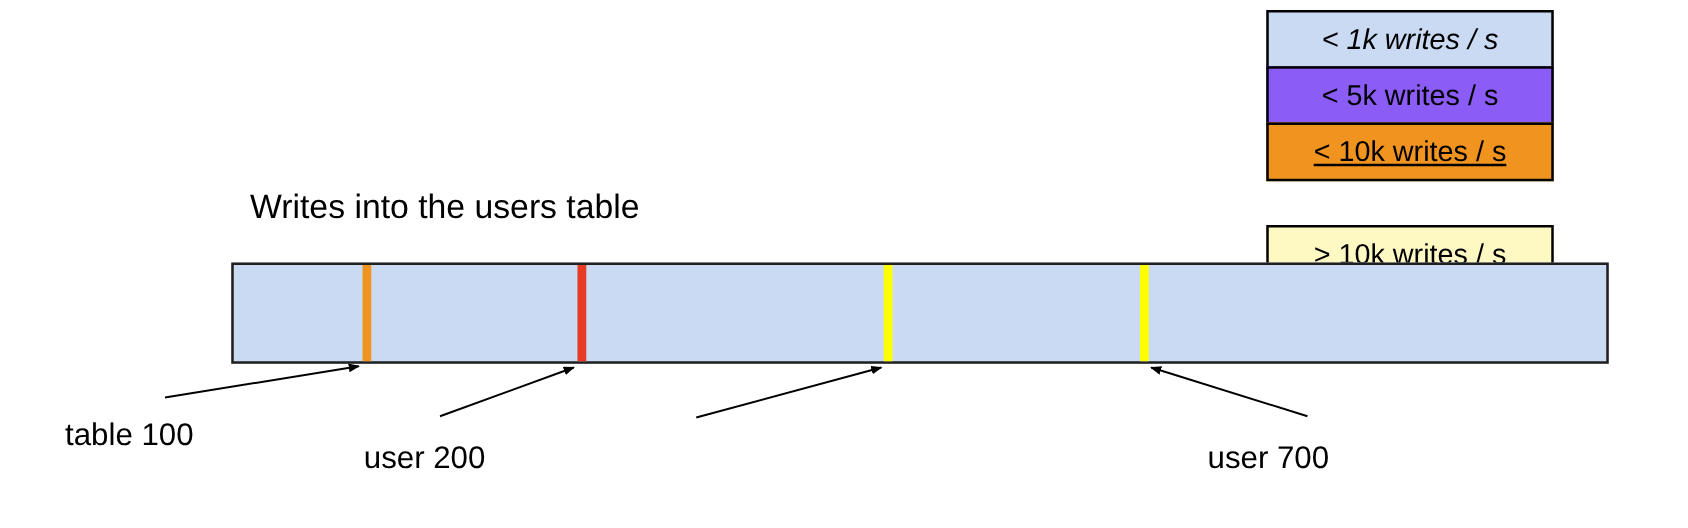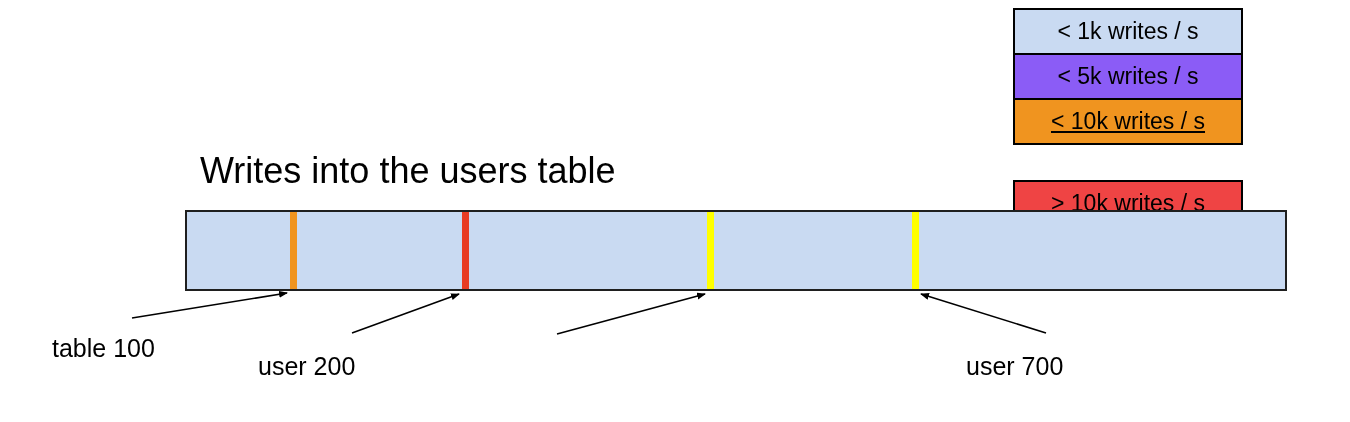--- a/index.html
+++ b/index.html
@@ -13,21 +13,21 @@
     width: 1350px;
     height: 422px;
     background: #ffffff;
     overflow: hidden;
     color: #000000;
   }
   .title {
     position: absolute;
     left: 200px;
     top: 151px;
-    font-size: 36px;
+    font-size: 27px;
     line-height: 1.1;
     color: #000000;
     white-space: nowrap;
   }
   .legend {
     position: absolute;
     left: 1013px;
     top: 8px;
     width: 230px;
   }
@@ -79,30 +79,30 @@
   }
 </style>
 </head>
 <body>
 
 <div class="canvas">
 
   <div class="title">Writes into the users table</div>
 
   <div class="legend">
-    <div class="legend-row" style="background-color: rgb(201, 218, 242);">
+    <div class="legend-row" style="background-color: rgb(201, 218, 242); font-style: italic;">
       <span>&lt; 1k writes / s</span>
     </div>
     <div class="legend-row" style="background-color: #8b5cf6;">
       <span>&lt; 5k writes / s</span>
     </div>
     <div class="legend-row" style="background-color: rgb(240, 148, 31); text-decoration: underline;">
       <span>&lt; 10k writes / s</span>
     </div>
-    <div class="legend-row" style="background-color: #ef4444; margin-top: 35px;">
+    <div class="legend-row" style="background-color: #fef9c3; margin-top: 35px;">
       <span>&gt; 10k writes / s</span>
     </div>
   </div>
 
   <div class="bar" style="background-color: rgb(201, 218, 242); border-color: rgb(31, 31, 31);">
     <div class="marker" style="left: 103px; background-color: rgb(240, 148, 31);"></div>
     <div class="marker" style="left: 275px; background-color: rgb(232, 59, 35);"></div>
     <div class="marker" style="left: 520px; background-color: rgb(255, 255, 0);"></div>
     <div class="marker" style="left: 725px; background-color: rgb(255, 255, 0);"></div>
   </div>
@@ -113,16 +113,16 @@
         <path d="M0,0 L9,3.5 L0,7 Z" fill="#000000"></path>
       </marker>
     </defs>
     <line x1="132" y1="318" x2="287" y2="293" marker-end="url(#ah)"></line>
     <line x1="352" y1="333" x2="459" y2="294" marker-end="url(#ah)"></line>
     <line x1="557" y1="334" x2="705" y2="294" marker-end="url(#ah)"></line>
     <line x1="1046" y1="333" x2="921" y2="294" marker-end="url(#ah)"></line>
   </svg>
 
   <div class="user-label" style="left:52px;top:334px">table 100</div>
-  <div class="user-label" style="left:258px;top:352px">user 200</div>
+  <div class="user-label" style="left:291px;top:352px">user 200</div>
   <div class="user-label" style="left:966px;top:352px">user 700</div>
 
 </div>
 
 </body></html>

